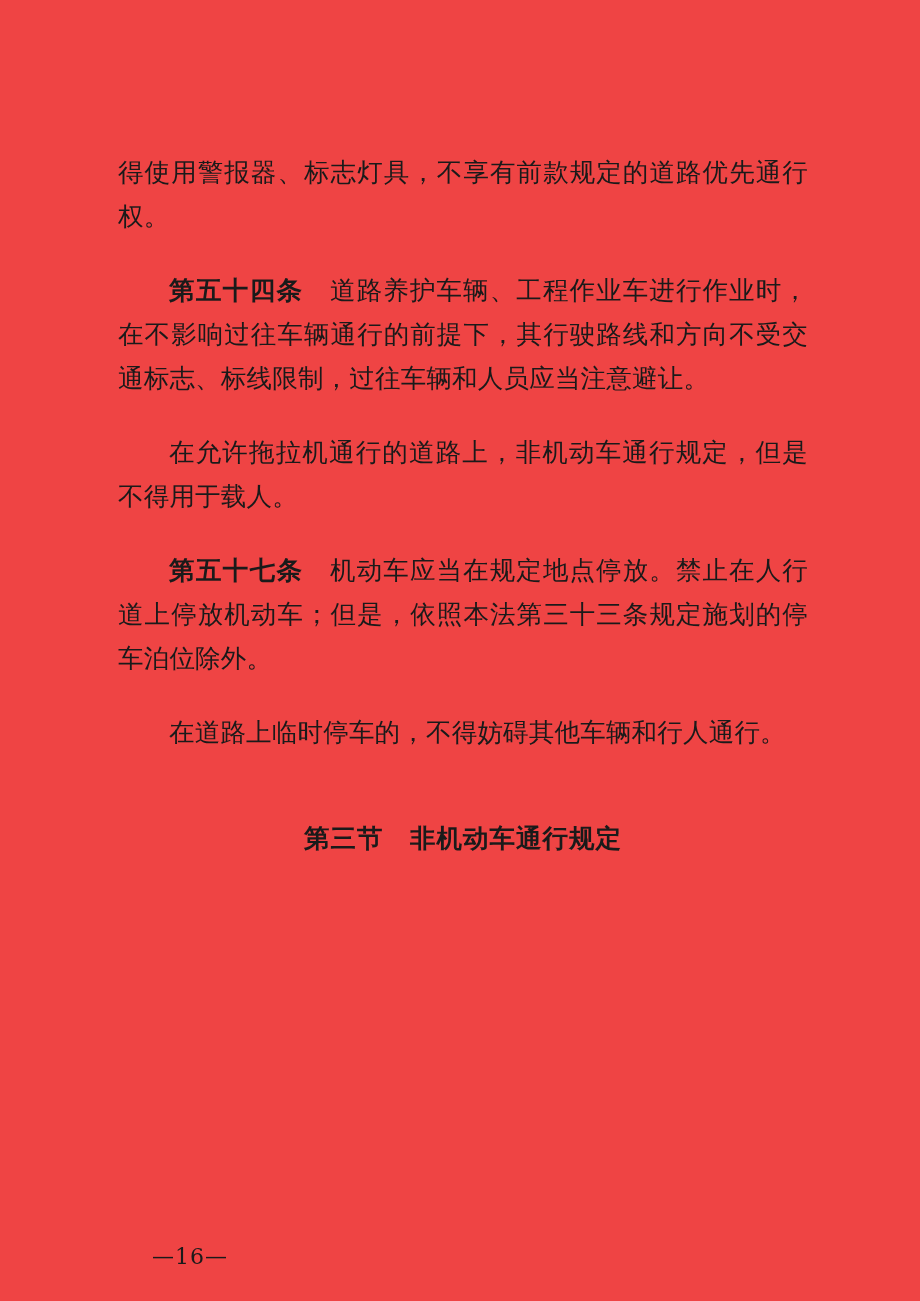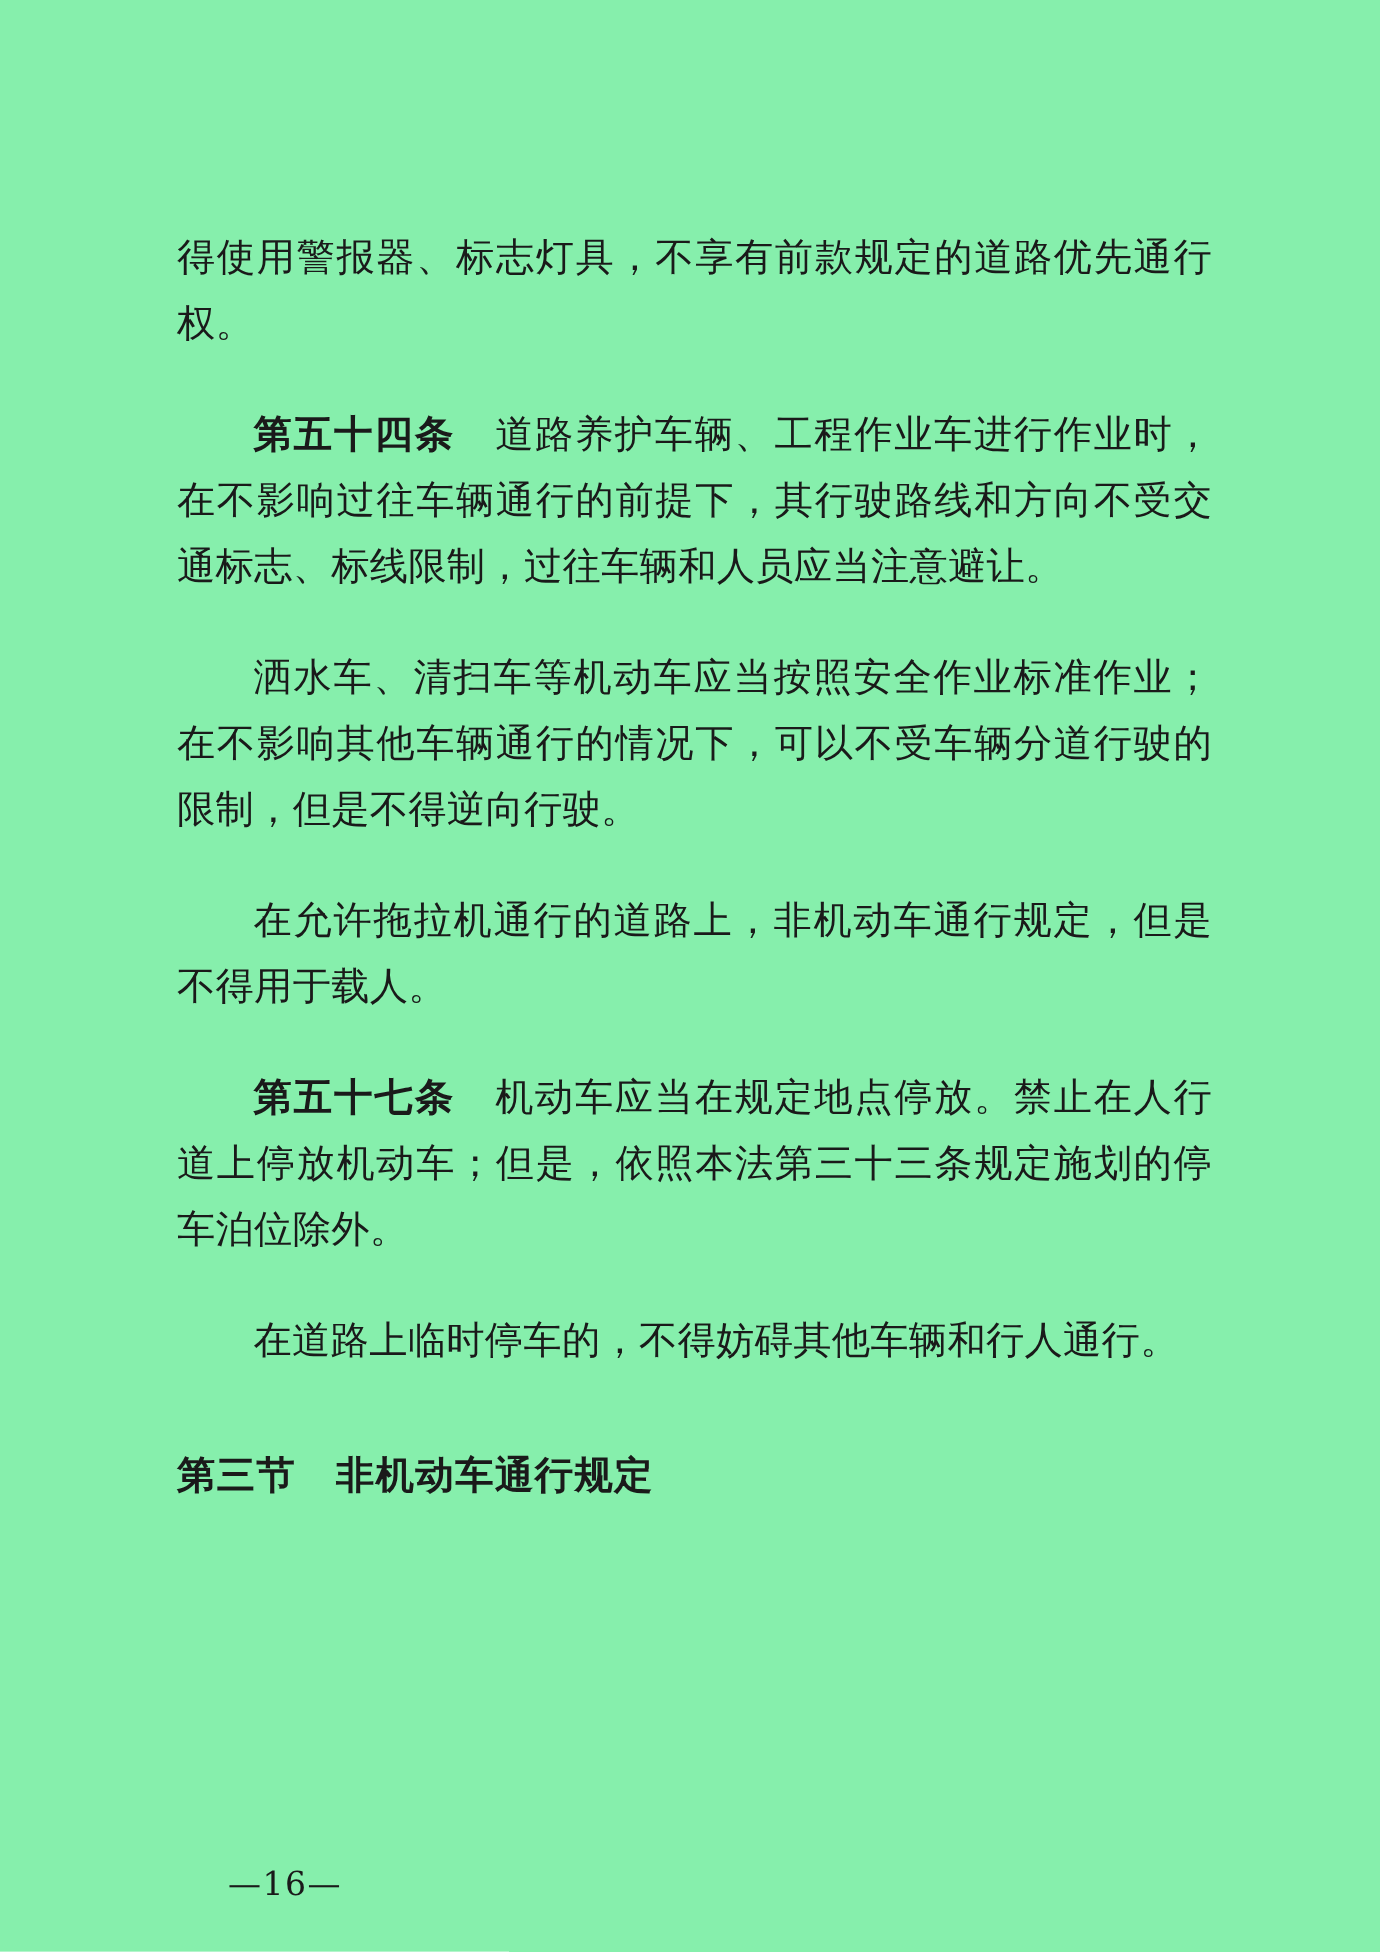--- a/index.html
+++ b/index.html
@@ -12,21 +12,21 @@
     height: 1301px;
     overflow: hidden;
     font-family: "DejaVu Serif", "Liberation Serif", serif;
     color: #1a1a1a;
   }
   .page {
     position: relative;
     width: 920px;
     height: 1301px;
     box-sizing: border-box;
-    background: #86efac;
+    background: #ef4444;
   }
   .content {
     position: absolute;
     left: 118px;
     top: 150px;
     width: 690px;
   }
   .para {
     font-size: 25.5px;
     line-height: 44px;
@@ -39,22 +39,23 @@
     text-indent: 51px;
     margin-top: 30px;
   }
   .para .art-no {
     font-weight: bold;
     letter-spacing: 0.5px;
   }
   .section-title {
     font-size: 25.5px;
     line-height: 44px;
+    text-align: center;
     letter-spacing: 1px;
-    margin: 0;
+    margin: 16px;
   }
   .spacer-before-section { height: 46px; }
   .spacer-after-section { height: 44px; }
   .footer {
     position: absolute;
     left: 0;
     right: 0;
     bottom: 32px;
     text-align: center;
     font-size: 22px;
@@ -75,23 +76,20 @@
   <div class="content">
 
     <p class="para">
       <span>得使用警报器、标志灯具，不享有前款规定的道路优先通行权。</span>
     </p>
 
     <p class="para indent">
       <span class="art-no">第五十四条</span><span>　道路养护车辆、工程作业车进行作业时，在不影响过往车辆通行的前提下，其行驶路线和方向不受交通标志、标线限制，过往车辆和人员应当注意避让。</span>
     </p>
 
-    <p class="para indent">
-      <span>洒水车、清扫车等机动车应当按照安全作业标准作业；在不影响其他车辆通行的情况下，可以不受车辆分道行驶的限制，但是不得逆向行驶。</span>
-    </p>
 
 
     <p class="para indent">
       <span>在允许拖拉机通行的道路上，非机动车通行规定，但是不得用于载人。</span>
     </p>
 
     <p class="para indent">
       <span class="art-no">第五十七条</span><span>　机动车应当在规定地点停放。禁止在人行道上停放机动车；但是，依照本法第三十三条规定施划的停车泊位除外。</span>
     </p>
 

